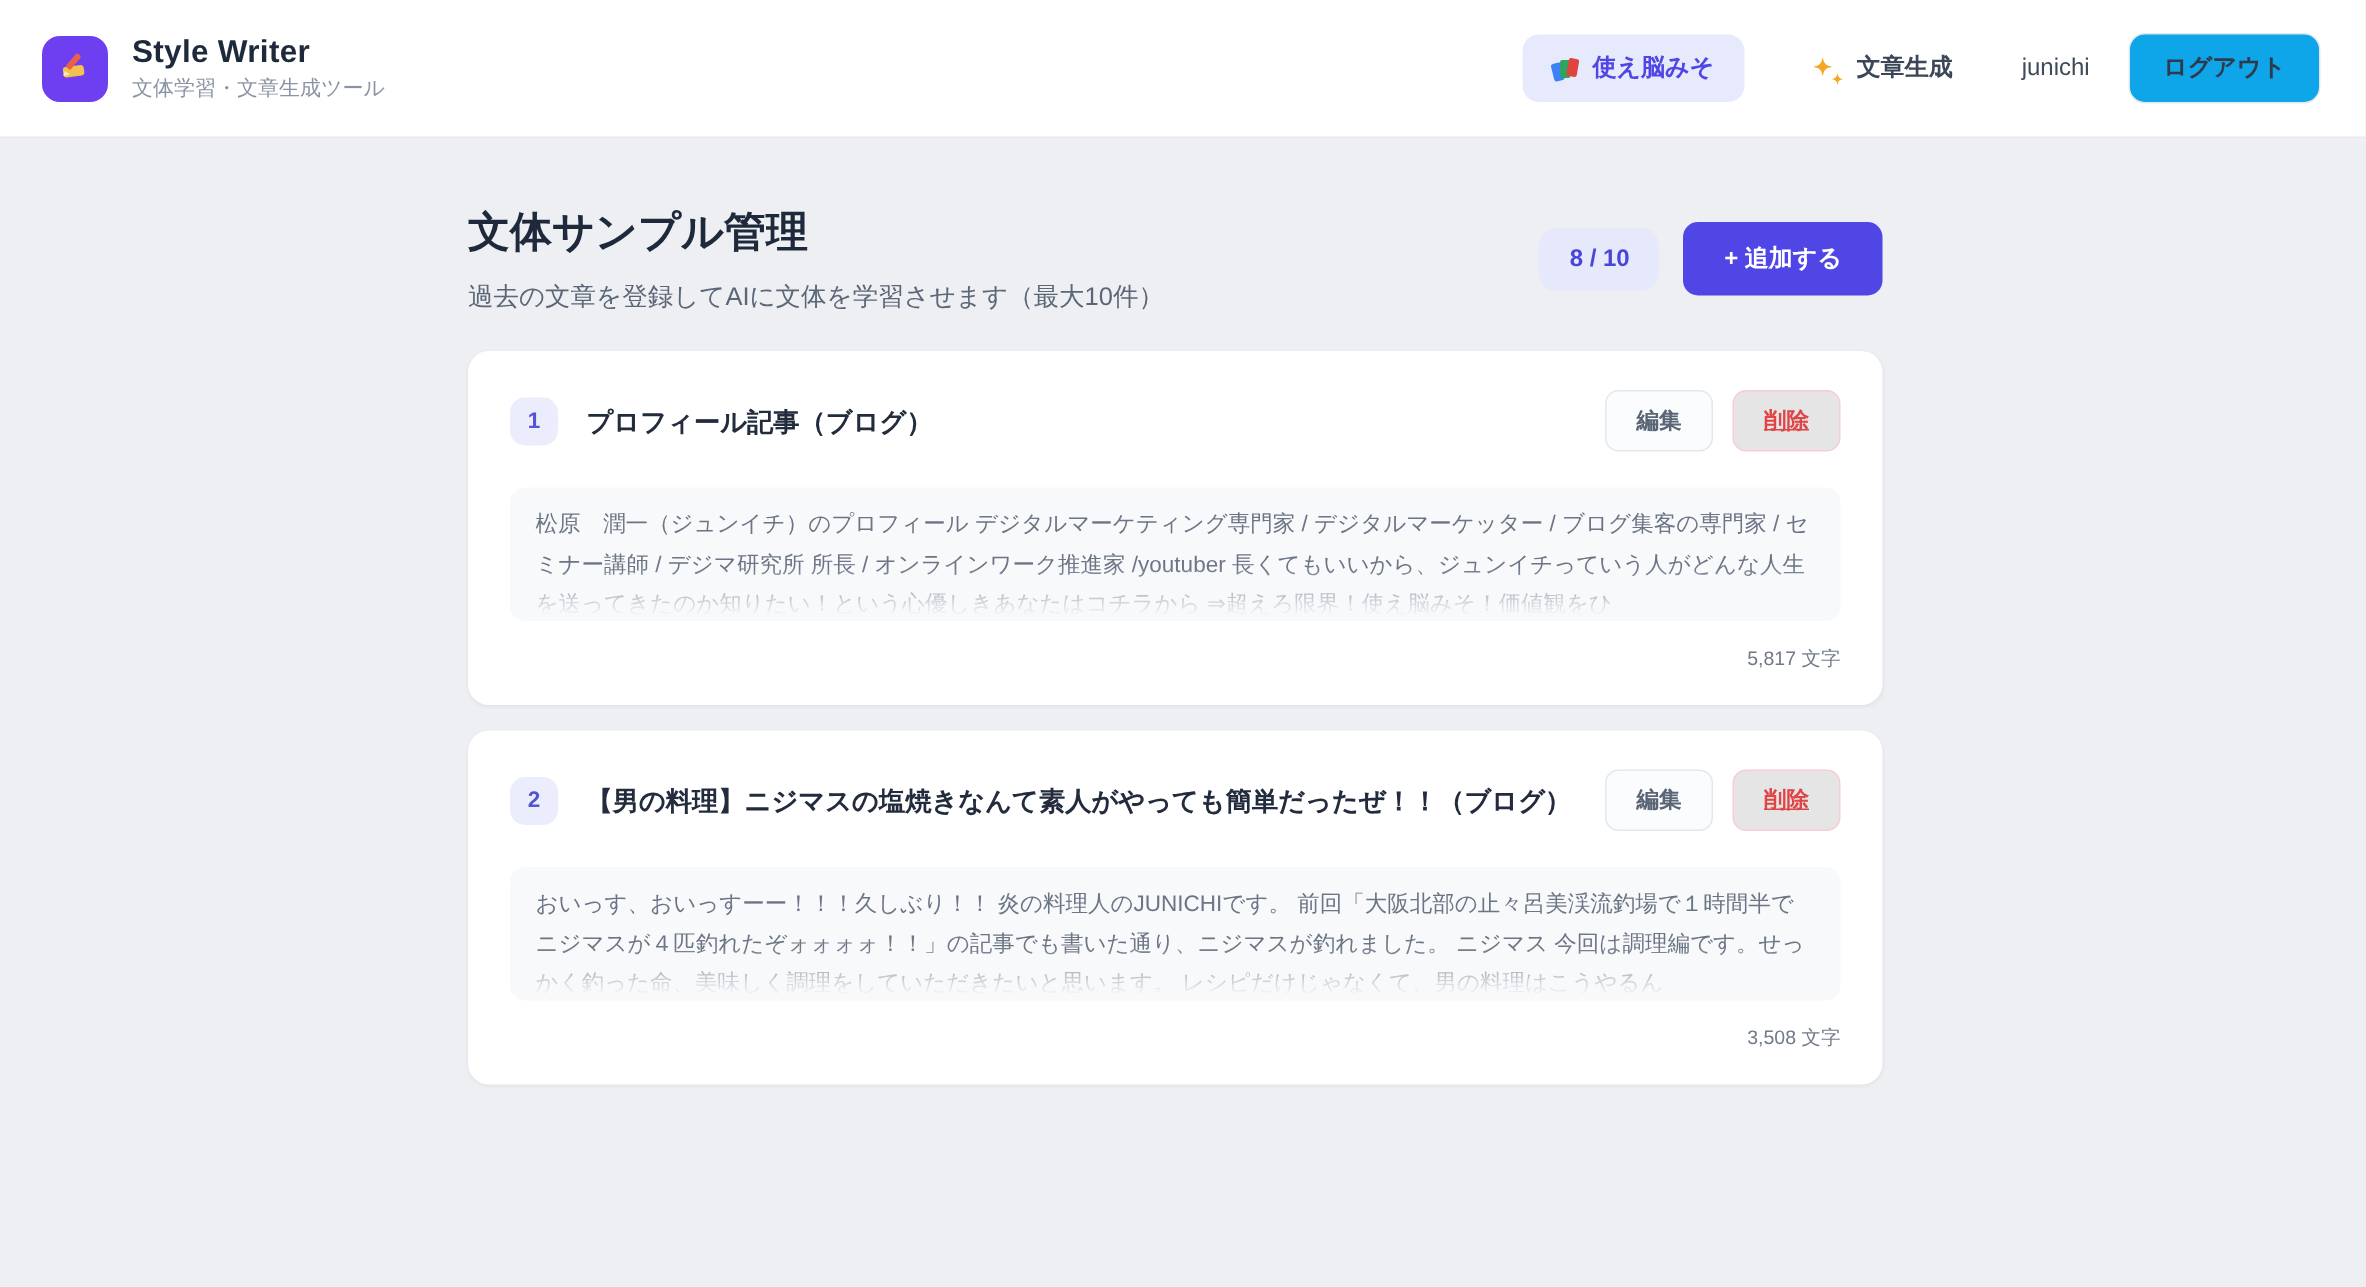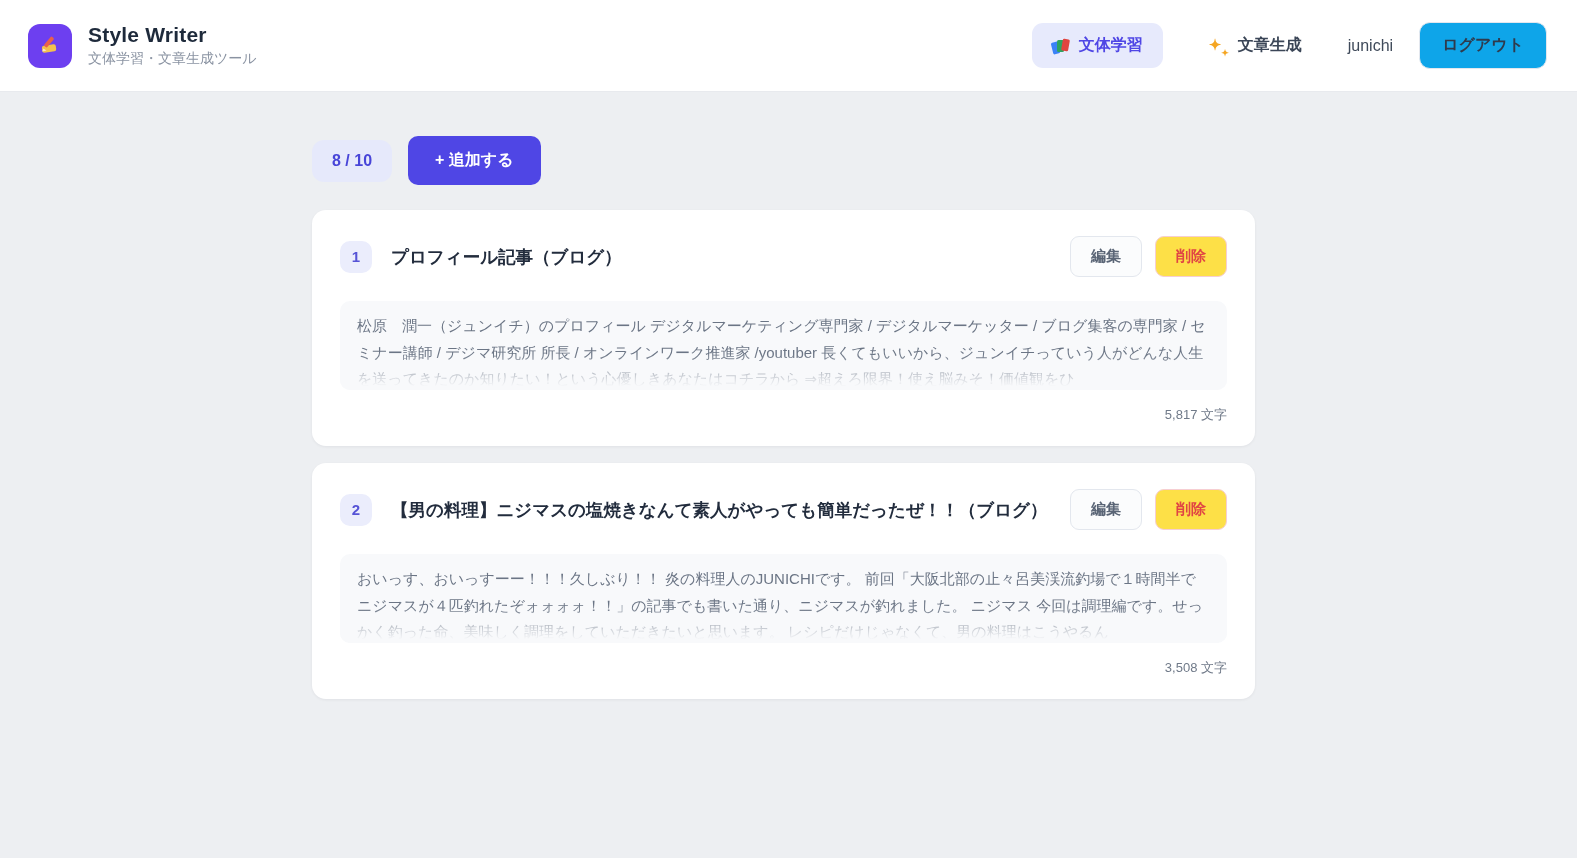--- a/index.html
+++ b/index.html
@@ -108,21 +108,21 @@
     border-radius: 10px;
     display: flex; align-items: center; justify-content: center;
   }
   .card-title { font-size: 17.5px; font-weight: bold; color: #222c3d; margin-left: 19px; flex: 1; }
   .card-actions { display: flex; gap: 13px; margin-left: 16px; }
   .btn {
     font-size: 15px; font-weight: bold; border-radius: 9px; cursor: pointer;
     padding: 10px 20px;
   }
   .btn.edit { background: #fbfcfd; border: 1px solid #e3e7ee; color: #5a6576; }
-  .btn.delete { background: #fde047; border: 1px solid #f6ced2; color: #e04444; }
+  .btn.delete { background: #e5e5e5; border: 1px solid #f6ced2; color: #e04444; text-decoration: underline; }
 
   .preview {
     margin-top: 24px;
     background: #f8f9fb;
     border-radius: 10px;
     padding: 12px 17px;
     position: relative;
     height: 89px;
     overflow: hidden;
   }
@@ -153,36 +153,40 @@
       <p>文体学習・文章生成ツール</p>
     </div>
   </div>
   <nav class="nav">
     <button class="nav-tab active">
       <span class="books-icon">
           <i></i>
           <i></i>
           <i></i>
         </span>
-      <span>文体学習</span>
+      <span>使え脳みそ</span>
     </button>
     <button class="nav-tab">
       <span class="sparkles-icon">
           <span class="s1">✦</span>
           <span class="s2">✦</span>
         </span>
       <span>文章生成</span>
     </button>
     <span class="username">junichi</span>
     <button class="logout-btn">ログアウト</button>
   </nav>
 </header>
 
 <main class="main">
   <div class="title-row">
+    <div>
+      <h2 class="page-title">文体サンプル管理</h2>
+      <p class="page-subtitle">過去の文章を登録してAIに文体を学習させます（最大10件）</p>
+    </div>
     <div class="title-controls">
       <span class="counter-badge">8 / 10</span>
       <button class="add-btn">+ 追加する</button>
     </div>
   </div>
 
 
   <div class="cards" id="cards">
   <section class="card">
     <div class="card-head">

